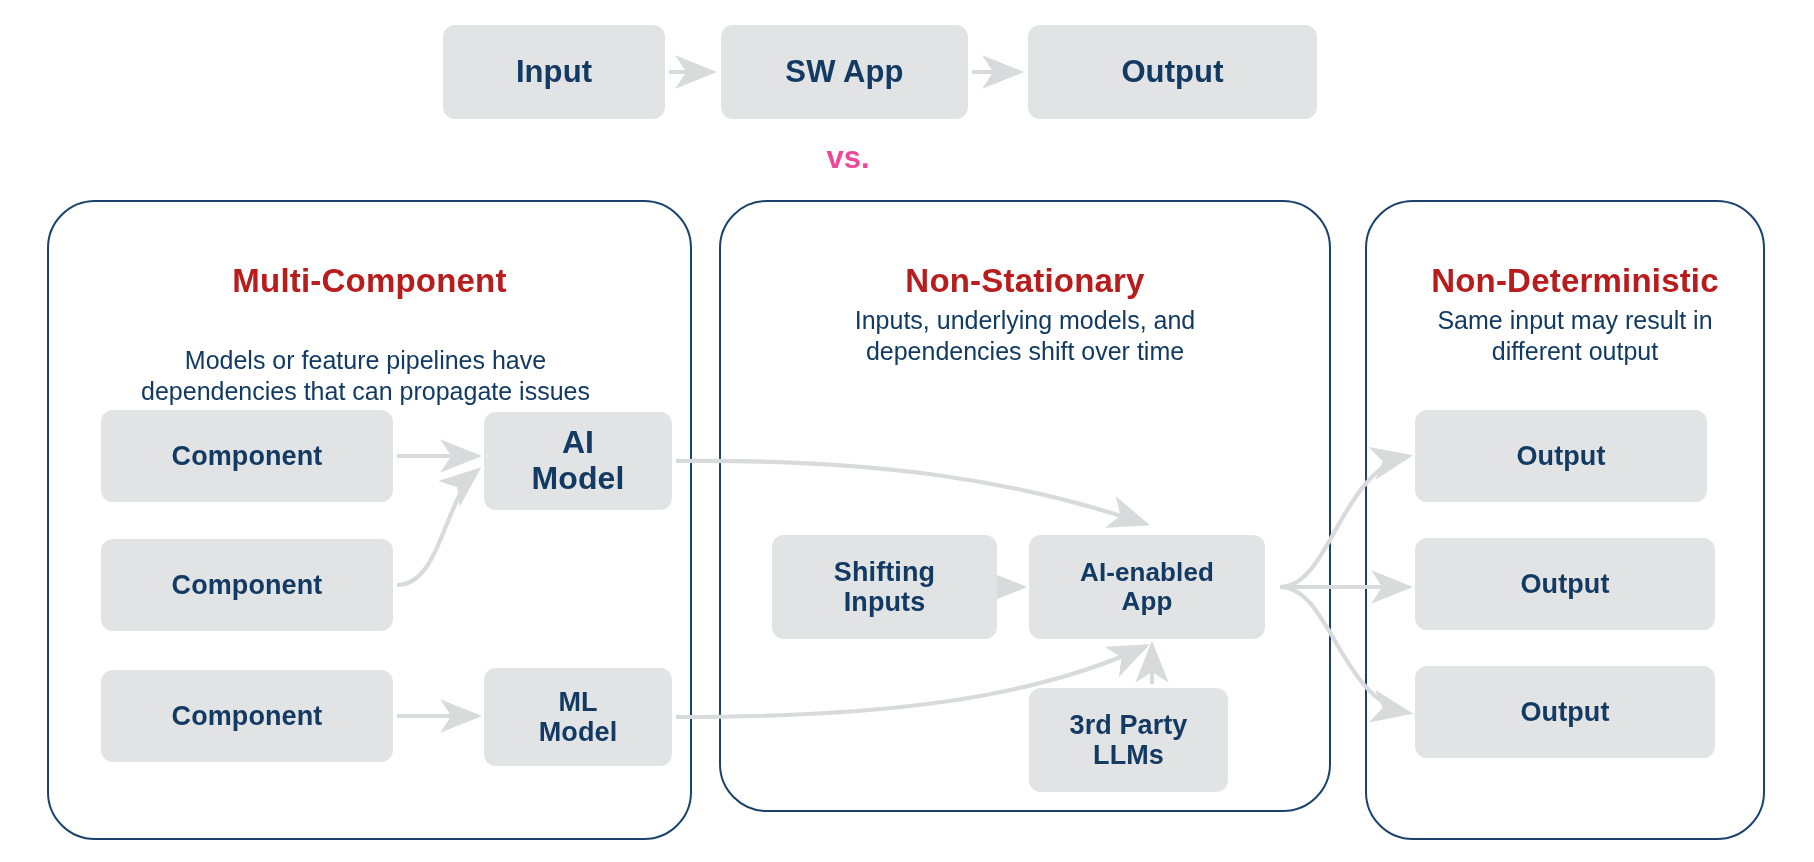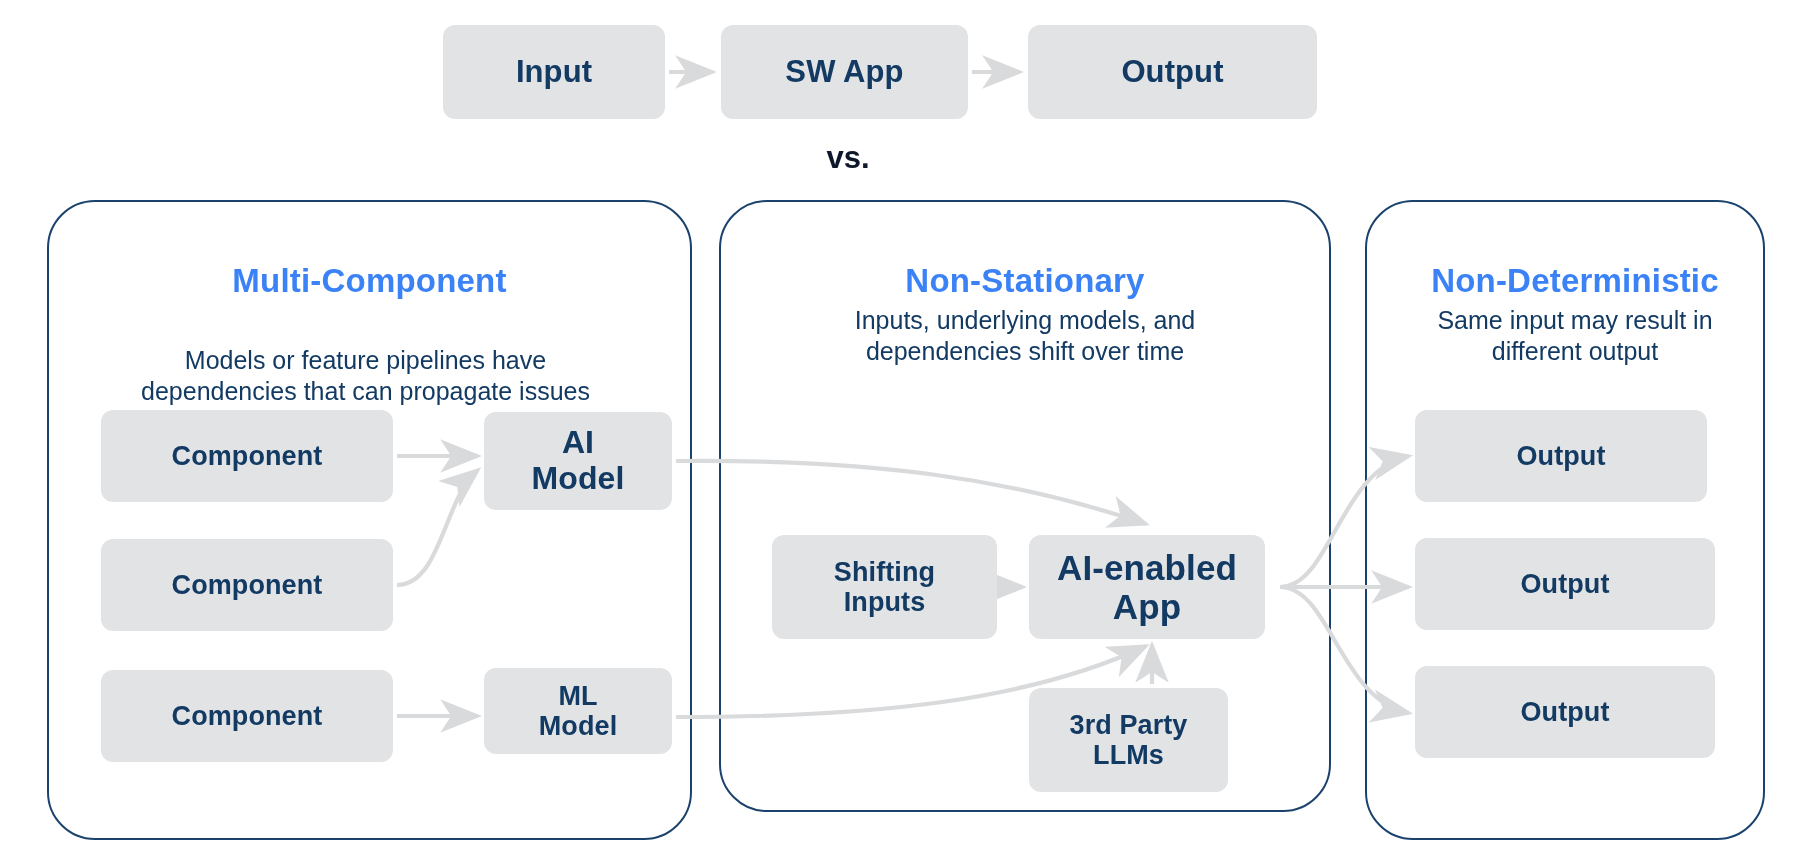--- a/index.html
+++ b/index.html
@@ -22,60 +22,60 @@
     letter-spacing:.1px;
   }
 
   
   #box-input   {left:443px; top:25px;  width:222px; height:94px;  font-size:31px;}
   #box-swapp   {left:721px; top:25px;  width:247px; height:94px;  font-size:31px;}
   #box-output  {left:1028px;top:25px;  width:289px; height:94px;  font-size:31px;}
 
   #vs{
     position:absolute;left:793px;top:140px;width:110px;
-    text-align:center;color:#0f172a;font-size:31px;font-weight:bold;
+    text-align:center;color:#ec4899;font-size:31px;font-weight:bold;
   }
 
   
   .panel{
     position:absolute;
     border:2.2px solid #1b426d;
     border-radius:48px;
     background:transparent;
     box-sizing:border-box;
   }
   #panel-multi   {left:47px;  top:200px; width:645px; height:640px;}
   #panel-nonstat {left:719px; top:200px; width:612px; height:612px;}
   #panel-nondet  {left:1365px;top:200px; width:400px; height:640px;}
 
   .p-title{
     position:absolute;left:0;right:0;text-align:center;
-    color:#3b82f6;font-weight:bold;font-size:33px;letter-spacing:.2px;
+    color:#b91c1c;font-weight:bold;font-size:33px;letter-spacing:.2px;
   }
   .p-sub{
     position:absolute;left:0;right:0;text-align:center;
     color:#123a63;font-weight:normal;font-size:25px;line-height:1.22;
   }
   #title-multi {top:262px;left:47px;  width:645px;}
   #sub-multi   {top:305px;left:23px;  width:685px;margin-top:40px;}
   #title-nonstat{top:262px;left:719px;width:612px;}
   #sub-nonstat {top:305px;left:699px; width:652px;}
   #title-nondet{top:262px;left:1365px;width:420px;}
   #sub-nondet  {top:305px;left:1355px;width:440px;}
 
   
   #mc-comp1 {left:101px; top:410px; width:292px; height:92px; font-size:27px;}
   #mc-comp2 {left:101px; top:539px; width:292px; height:92px; font-size:27px;}
   #mc-comp3 {left:101px; top:670px; width:292px; height:92px; font-size:27px;}
   #mc-ai    {left:484px; top:412px; width:188px; height:98px; font-size:32px;}
-  #mc-ml    {left:484px; top:668px; width:188px; height:86px; font-size:27px;}
+  #mc-ml    {left:484px; top:668px; width:188px; height:98px; font-size:27px;}
 
   
   #ns-shift {left:772px; top:535px; width:225px; height:104px; font-size:27px;}
-  #ns-app   {left:1029px;top:535px; width:236px; height:104px; font-size:35px;}
+  #ns-app   {left:1029px;top:535px; width:236px; height:104px; font-size:26px;}
   #ns-llm   {left:1029px;top:688px; width:199px; height:104px; font-size:27px;}
 
   
   #nd-out1 {left:1415px;top:410px; width:292px; height:92px; font-size:27px;}
   #nd-out2 {left:1415px;top:538px; width:300px; height:92px; font-size:27px;}
   #nd-out3 {left:1415px;top:666px; width:300px; height:92px; font-size:27px;}
 
   
   #wires{position:absolute;left:0;top:0;width:1814px;height:862px;pointer-events:none;}
 </style>

